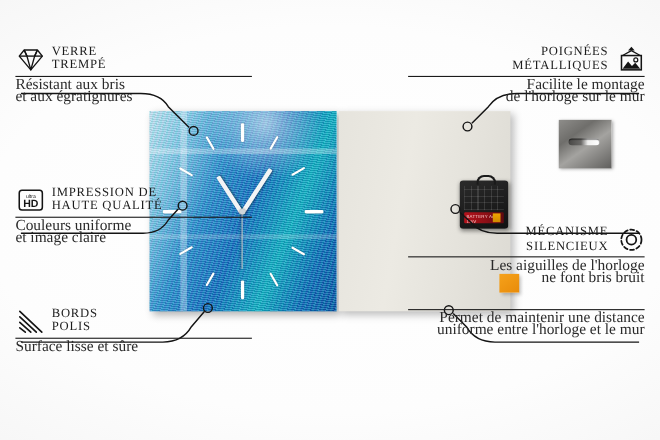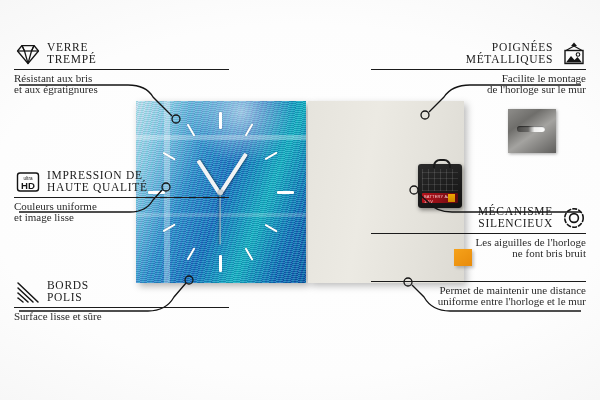--- a/index.html
+++ b/index.html
@@ -88,26 +88,26 @@
   }
   
   .callout{position:absolute;width:215px;}
   .callout .head{display:flex;align-items:center;gap:7px;}
   .callout .title{
     font-size:11.5px;font-weight:normal;letter-spacing:.7px;color:#1b1b1b;
     line-height:12.5px;text-transform:uppercase;
   }
   .callout .rule{height:1.4px;background:#1b1b1b;margin:3px 0 3px 0;}
   .callout .desc{
-    font-size:11px;color:#2a2a2a;line-height:10.6px;font-style:normal;
+    font-size:14px;color:#2a2a2a;line-height:10.6px;font-style:normal;
   }
   .left{left:14px;text-align:left;}
   .left .head{flex-direction:row;justify-content:flex-start;}
   .right{right:14px;text-align:right;}
-  .right .head{flex-direction:row;justify-content:flex-end;}
+  .right .head{flex-direction:row;justify-content:flex-end;align-items:flex-end;}
   .ico{width:26px;height:26px;flex:0 0 26px;display:block;}
   svg{display:block;overflow:visible;}
   .leader{position:absolute;left:0;top:0;width:600px;height:400px;pointer-events:none;}
   .leader path{fill:none;stroke:#141414;stroke-width:1.3;}
   .leader circle{fill:none;stroke:#141414;stroke-width:1.3;}
 </style>
 </head>
 <body>
 
 <div id="stage">
@@ -203,21 +203,21 @@
         </svg>
       </span>
       <span class="title">
         <span>IMPRESSION DE</span><br>
         <span>HAUTE QUALITÉ</span>
       </span>
     </div>
     <div class="rule"></div>
     <div class="desc">
       <span>Couleurs uniforme</span><br>
-      <span>et image lisse</span>
+      <span>et image claire</span>
     </div>
   </div>
 
   <div class="callout left" style="top:278px;">
     <div class="head">
       <span class="ico">
         <svg viewBox="0 0 28 28" width="28" height="28">
           <g stroke="#141414" stroke-width="1.5" stroke-linecap="round">
             <path d="M4,5 L24,24"></path>
             <path d="M4,10 L19,24"></path>

